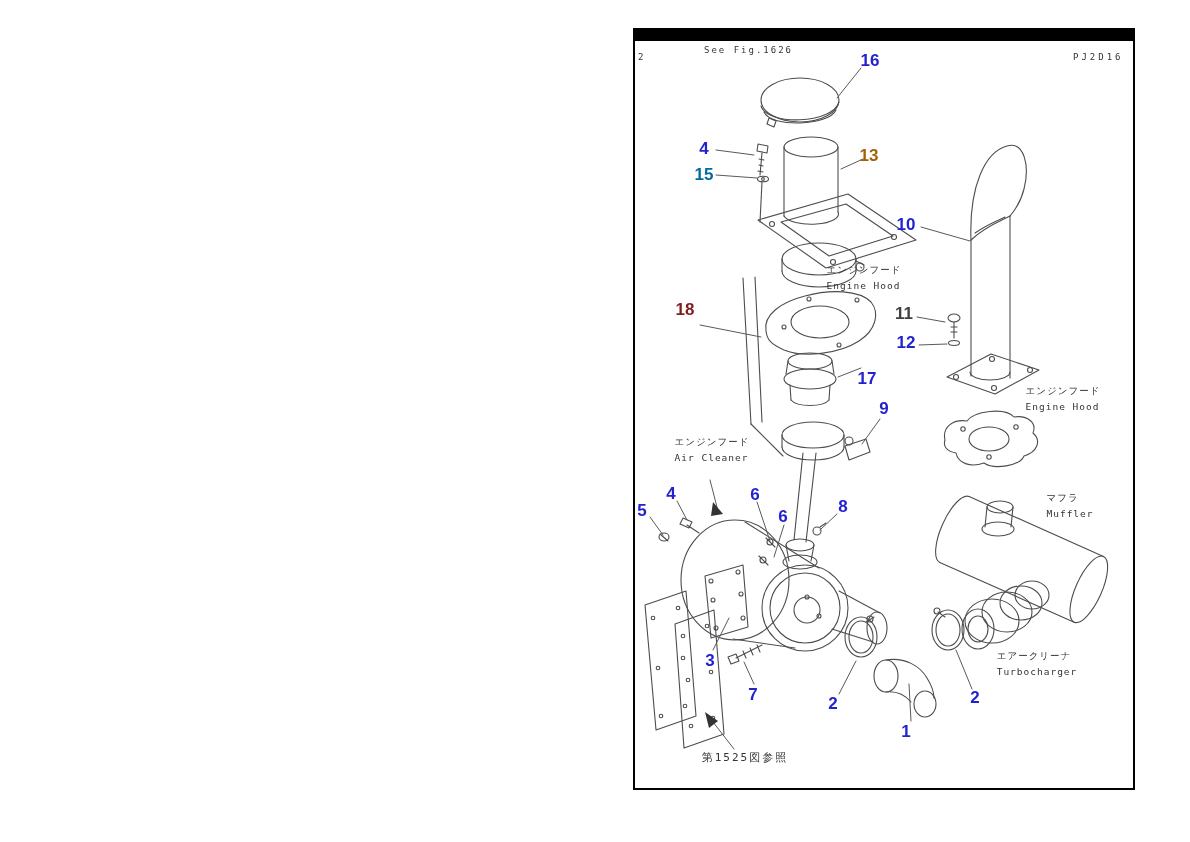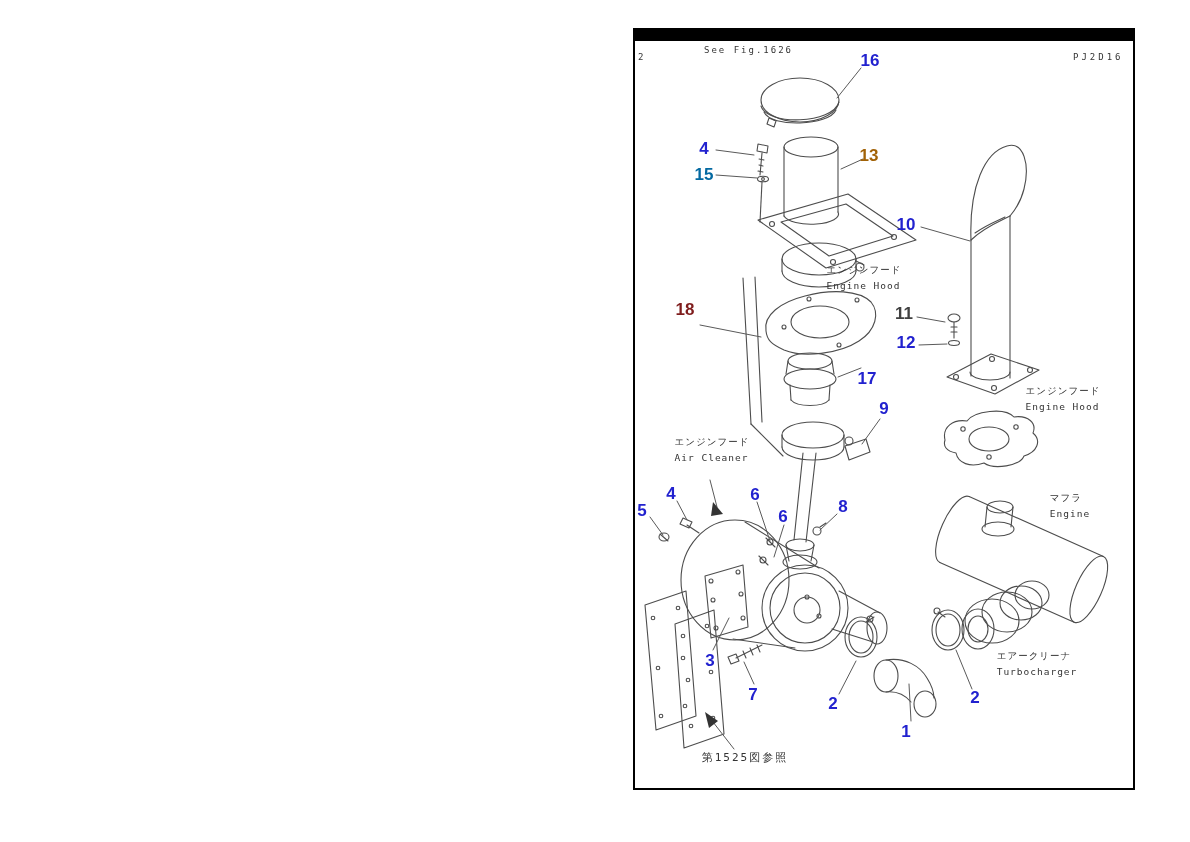--- a/index.html
+++ b/index.html
@@ -284,21 +284,21 @@
         <div class="plabel" style="left: 430px; top: 355px;">
           <div>エンジンフード</div>
           <div>Engine Hood</div>
         </div>
         <div class="plabel" style="left: 79px; top: 406px;">
           <div>エンジンフード</div>
           <div>Air Cleaner</div>
         </div>
         <div class="plabel" style="left: 437px; top: 462px;">
           <div>マフラ</div>
-          <div>Engine</div>
+          <div>Muffler</div>
         </div>
         <div class="plabel" style="left: 404px; top: 620px;">
           <div>エアークリーナ</div>
           <div>Turbocharger</div>
         </div>
       </div>
 
     <div class="note" style="left:112px;top:722px">第1525図参照</div>
 
     <div class="frame"></div>

